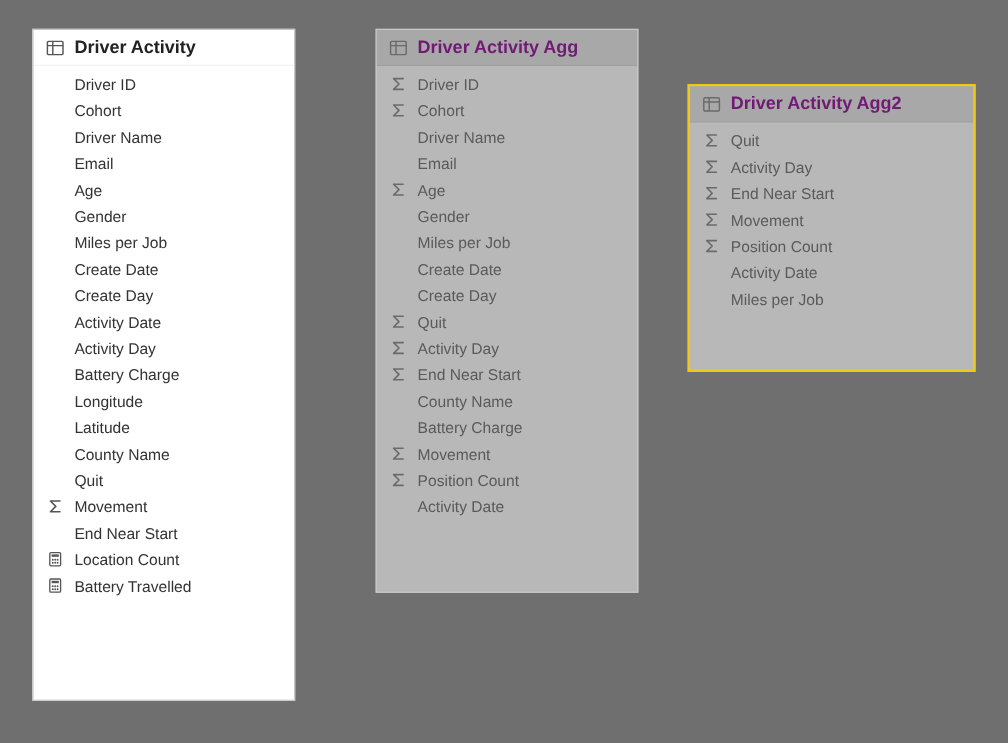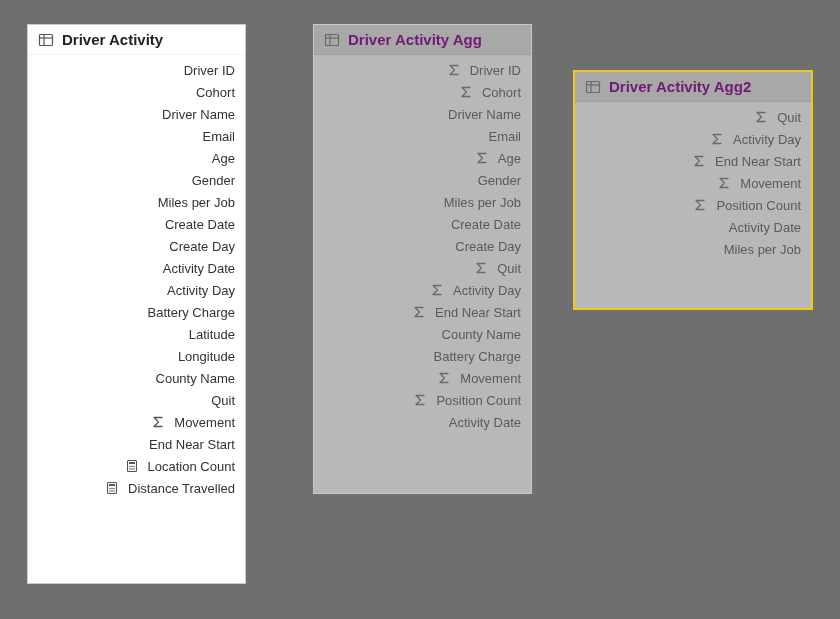--- a/index.html
+++ b/index.html
@@ -50,21 +50,20 @@
       color: #222;
       border-bottom: 1px solid rgba(0,0,0,0.05);
       gap: 8px;
       cursor: move;
       user-select: none;
     }
     .fields {
       display: flex;
       flex-direction: column;
       padding: 4px 0;
-      align-items: flex-end;
     }
     .field {
       display: flex;
       align-items: center;
       padding: 3px 10px;
       font-size: 13px;
       gap: 8px;
       cursor: default;
       user-select: none;
     }
@@ -140,25 +139,25 @@
         <div class="field">
           <span class="icon-slot"></span>
           <span class="field-label">Activity Day</span>
         </div>
         <div class="field">
           <span class="icon-slot"></span>
           <span class="field-label">Battery Charge</span>
         </div>
         <div class="field">
           <span class="icon-slot"></span>
+          <span class="field-label">Longitude</span>
+        </div>
+        <div class="field">
+          <span class="icon-slot"></span>
           <span class="field-label">Latitude</span>
-        </div>
-        <div class="field">
-          <span class="icon-slot"></span>
-          <span class="field-label">Longitude</span>
         </div>
         <div class="field">
           <span class="icon-slot"></span>
           <span class="field-label">County Name</span>
         </div>
         <div class="field">
           <span class="icon-slot"></span>
           <span class="field-label">Quit</span>
         </div>
         <div class="field">
@@ -194,21 +193,21 @@
               <rect x="2.5" y="1.5" width="9" height="11" rx="1" fill="none" stroke="#555" stroke-width="1.1"></rect>
               <rect x="4" y="3" width="6" height="2" fill="#555"></rect>
               <circle cx="5" cy="7.5" r="0.8" fill="#555"></circle>
               <circle cx="7" cy="7.5" r="0.8" fill="#555"></circle>
               <circle cx="9" cy="7.5" r="0.8" fill="#555"></circle>
               <circle cx="5" cy="10" r="0.8" fill="#555"></circle>
               <circle cx="7" cy="10" r="0.8" fill="#555"></circle>
               <circle cx="9" cy="10" r="0.8" fill="#555"></circle>
             </svg>
           </span>
-          <span class="field-label">Distance Travelled</span>
+          <span class="field-label">Battery Travelled</span>
         </div>
       </div>
     </div>
     <div class="table-card dim" style="left: 313px; top: 24px; width: 219px; min-height: 470px;">
       <div class="card-header">
         <span class="icon-slot">
           <svg width="16" height="16" viewBox="0 0 16 16">
             <rect x="1.5" y="2.5" width="13" height="11" rx="1" fill="none" stroke="#6a6a6a" stroke-width="1.2"></rect>
             <line x1="1.5" y1="6" x2="14.5" y2="6" stroke="#6a6a6a" stroke-width="1.2"></line>
             <line x1="6" y1="2.5" x2="6" y2="13.5" stroke="#6a6a6a" stroke-width="1.2"></line>

